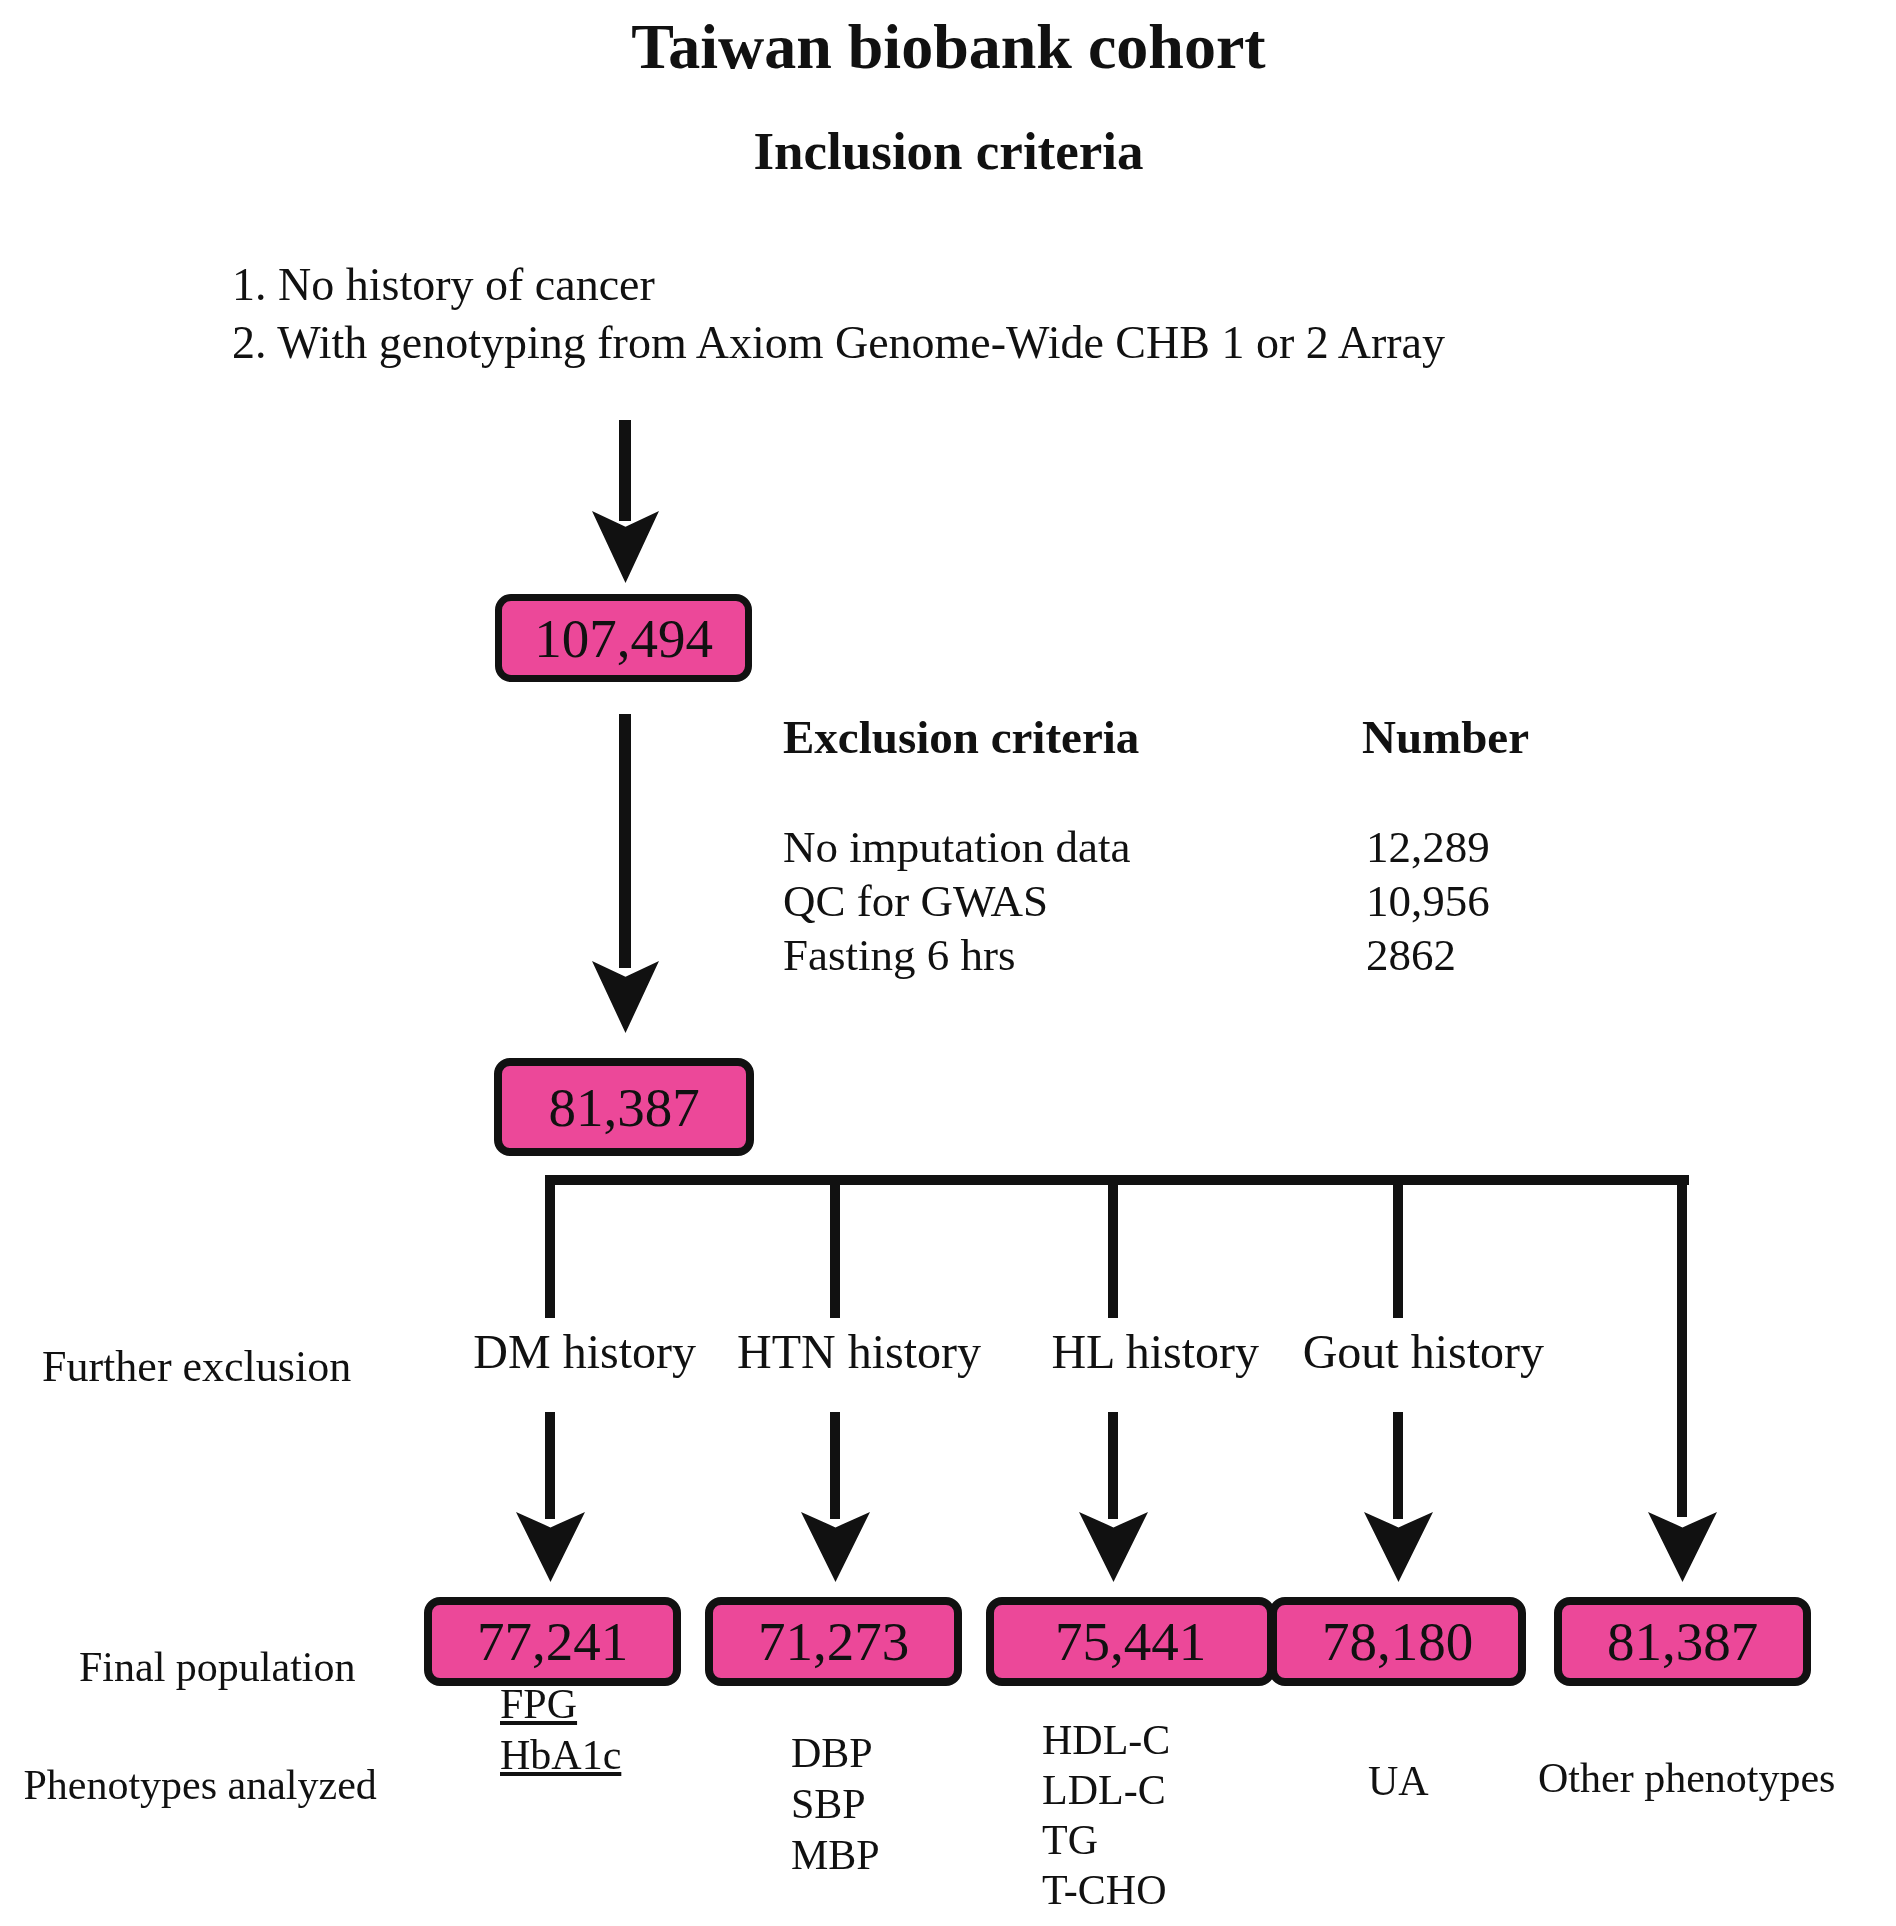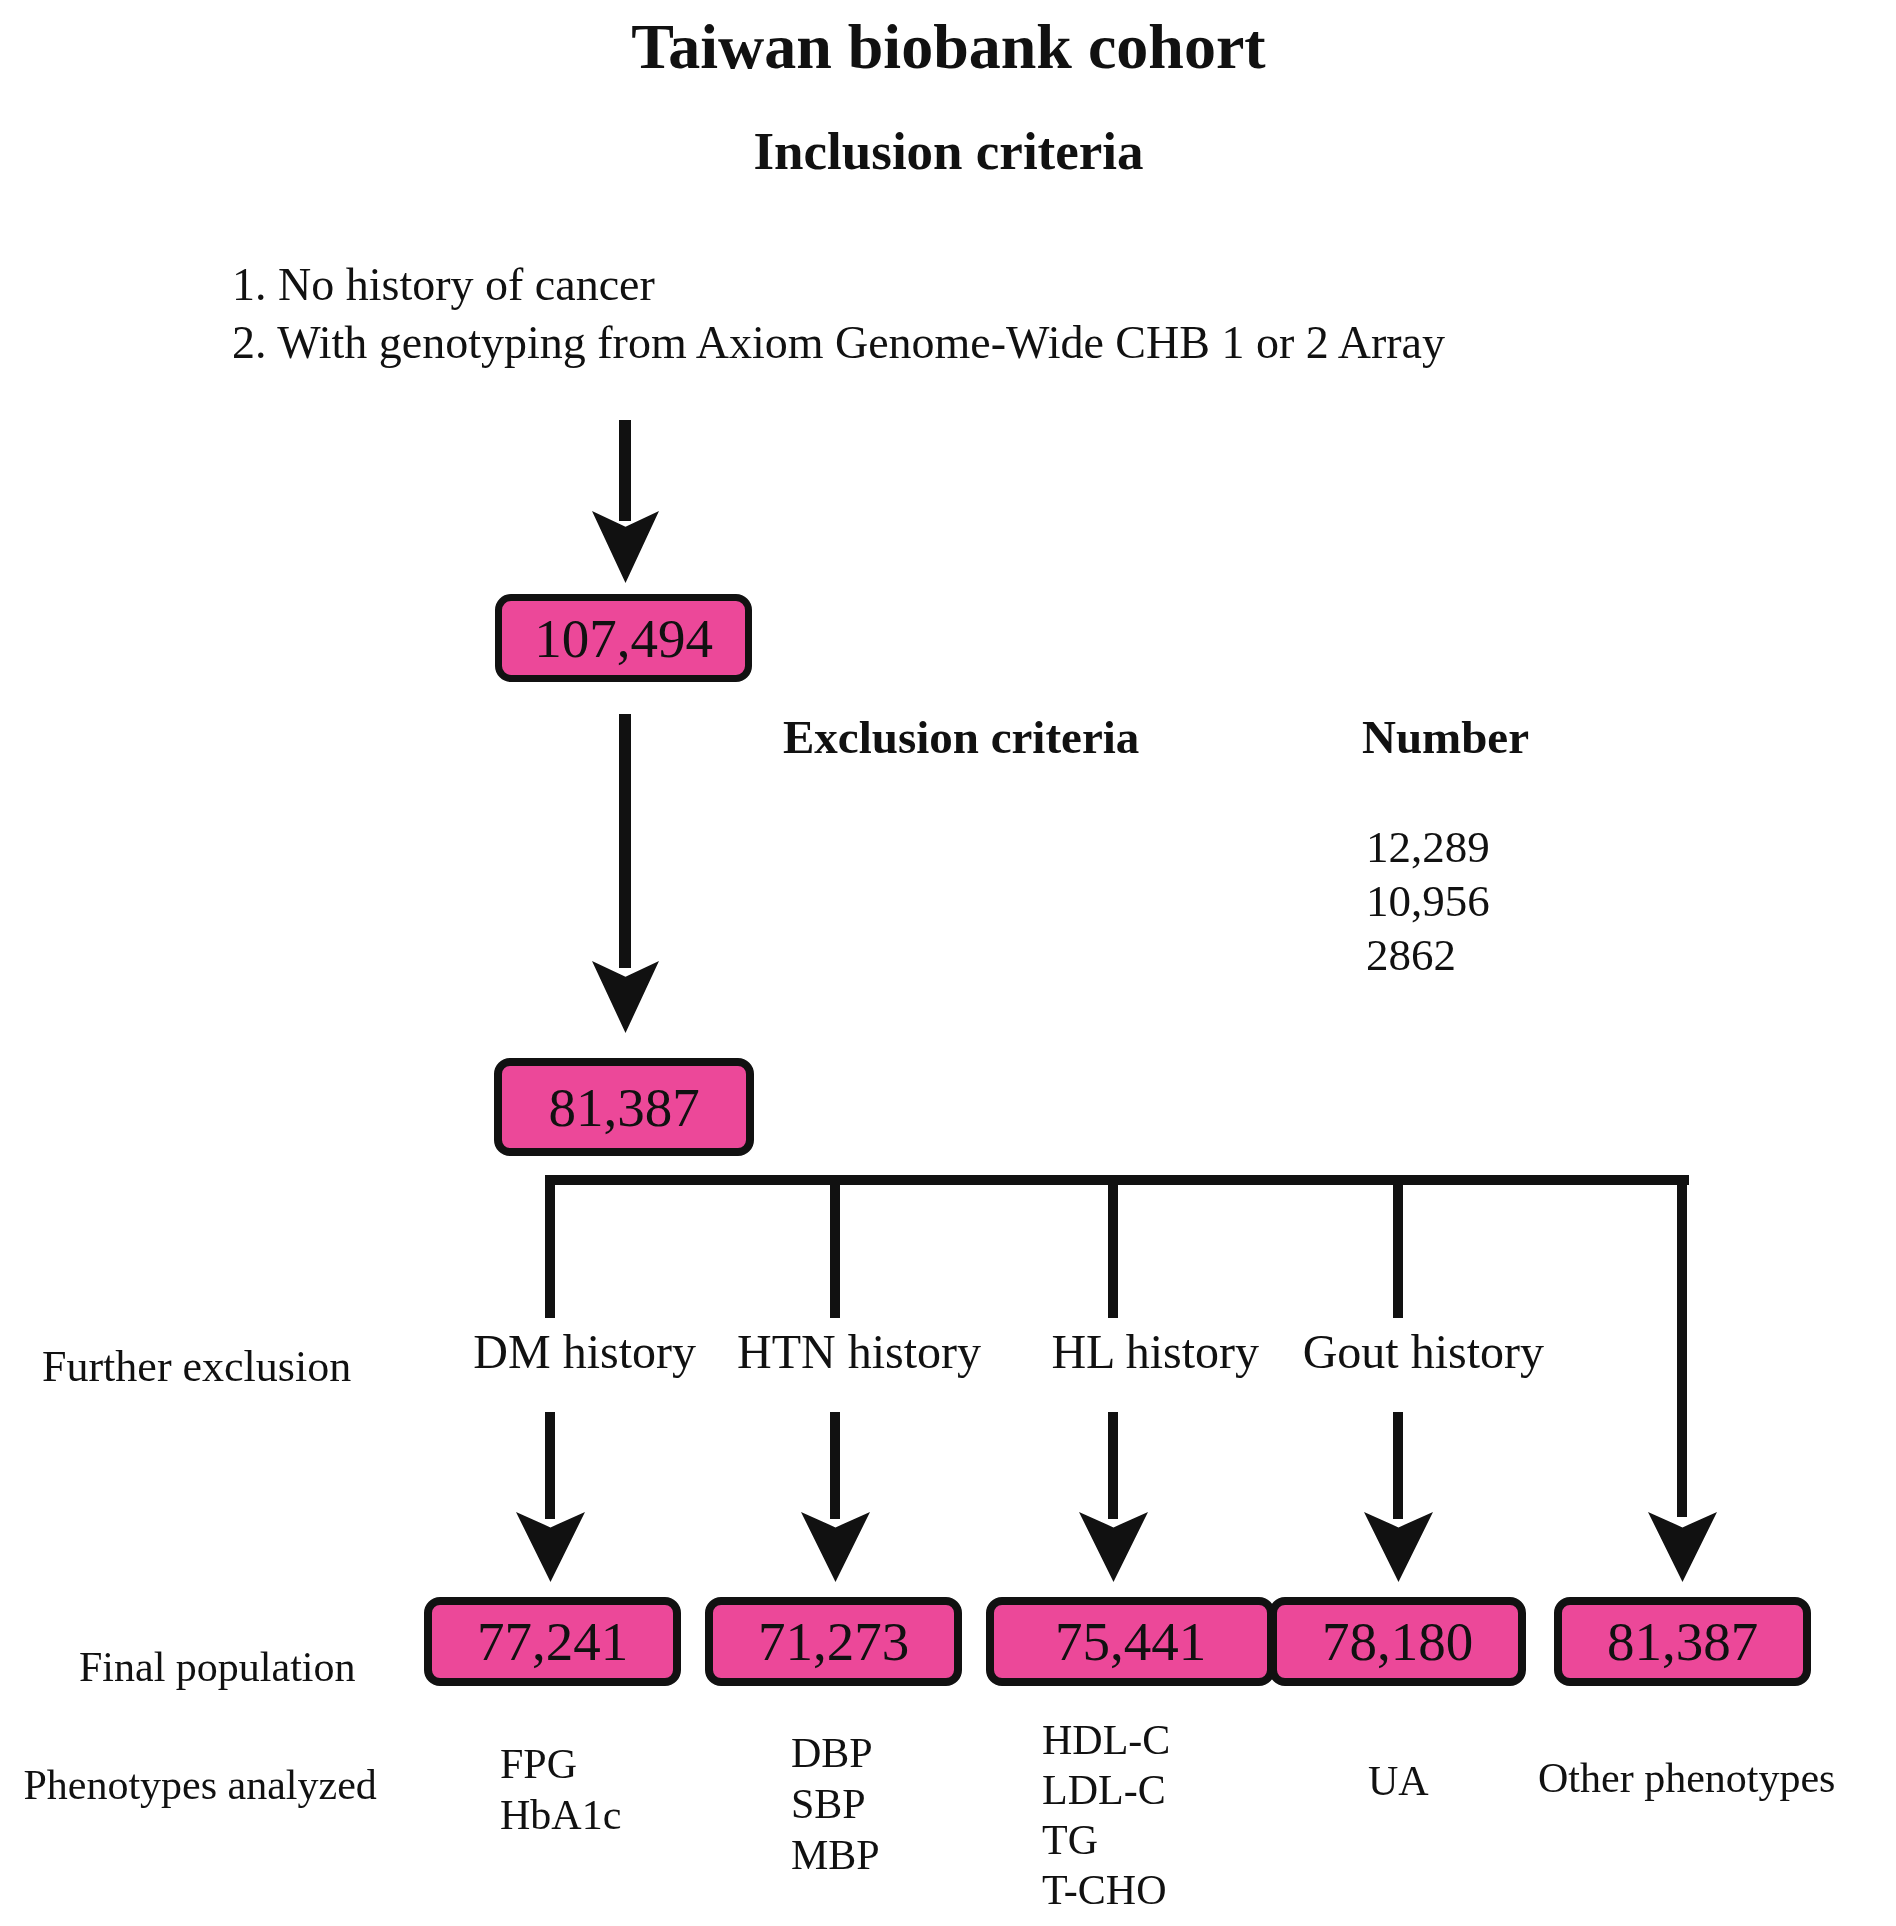--- a/index.html
+++ b/index.html
@@ -76,36 +76,41 @@
   <div class="abs arrow-head" style="left:592px; top:511px; width:67px;"></div>
 
   <div class="abs node-box" style="left:495px; top:594px; width:257px; height:88px;">107,494</div>
 
   <div class="abs line" style="left:619px; top:714px; width:11.7px; height:254px;"></div>
   <div class="abs arrow-head" style="left:592px; top:961px; width:67px;"></div>
 
   <div class="abs exc-header" style="left:783px; top:712px;">Exclusion criteria</div>
   <div class="abs exc-header" style="left:1362px; top:712px;">Number</div>
 
+  <div class="abs exc-col" style="left:783px; top:820px;">
+    <div>No imputation data</div>
+    <div>QC for GWAS</div>
+    <div>Fasting 6 hrs</div>
+  </div>
   <div class="abs exc-col" style="left:1366px; top:820px;">
     <div>12,289</div>
     <div>10,956</div>
     <div>2862</div>
   </div>
 
   <div class="abs node-box" style="left:494px; top:1058px; width:260px; height:98px; border-width:8px;">81,387</div>
 
   <div class="abs line" style="left:545px; top:1175px; width:1144px; height:10.2px;"></div>
 
   <div class="abs line" style="left:545px; top:1175px; width:10.2px; height:143px;"></div>
   <div class="abs branch-label" style="left:404px; top:1328px;">DM history</div>
   <div class="abs line" style="left:545px; top:1412px; width:10.2px; height:107px;"></div>
   <div class="abs arrow-head" style="left:516px; top:1512px; height:70px;"></div>
   <div class="abs node-box" style="left:424px; top:1597px; width:257px; height:89px; border-width:8px;">77,241</div>
-  <div class="abs phen-col" style="left:500px; top:1739px; line-height:51px;">
+  <div class="abs phen-col" style="left:500px; top:1679px; line-height:51px;text-decoration:underline;">
     <div>FPG</div>
     <div>HbA1c</div>
   </div>
 
   <div class="abs line" style="left:830px; top:1175px; width:10.2px; height:143px;"></div>
   <div class="abs branch-label" style="left:689px; top:1328px;">HTN history</div>
   <div class="abs line" style="left:830px; top:1412px; width:10.2px; height:107px;"></div>
   <div class="abs arrow-head" style="left:801px; top:1512px; height:70px;"></div>
   <div class="abs node-box" style="left:705px; top:1597px; width:257px; height:89px; border-width:8px;">71,273</div>
   <div class="abs phen-col" style="left:791px; top:1728px; line-height:51px;">

